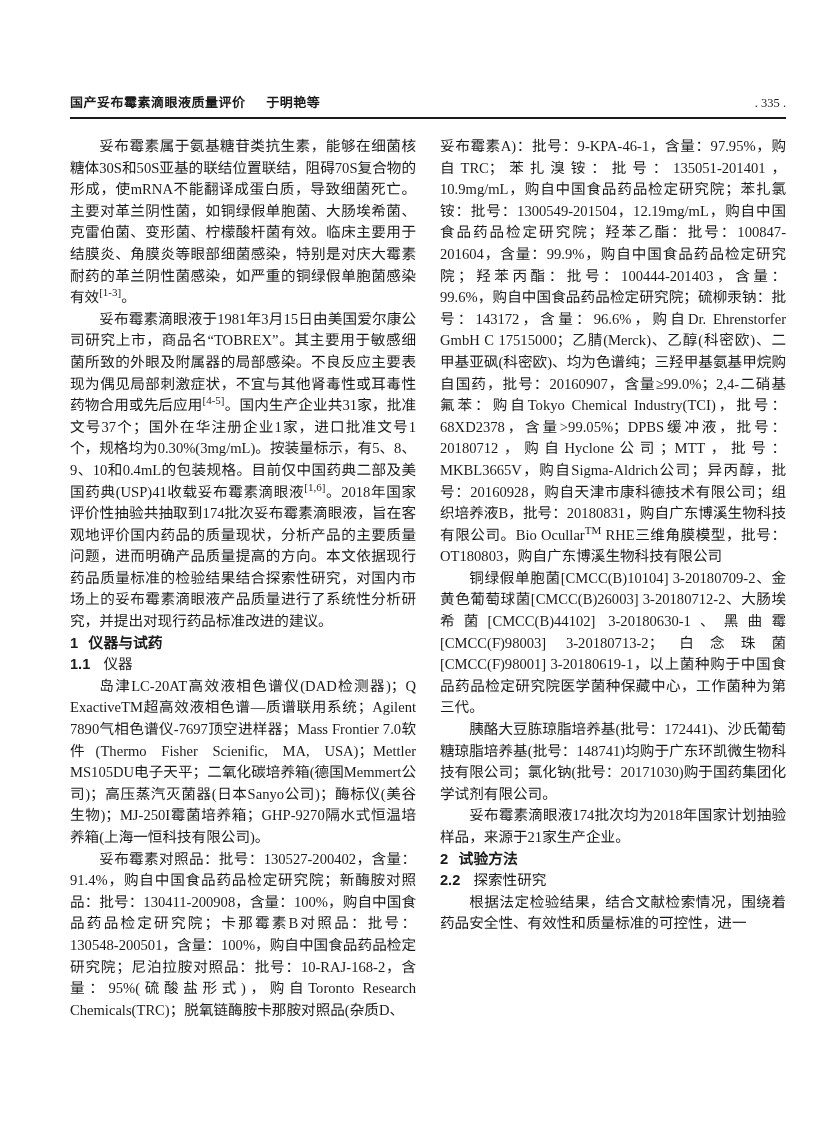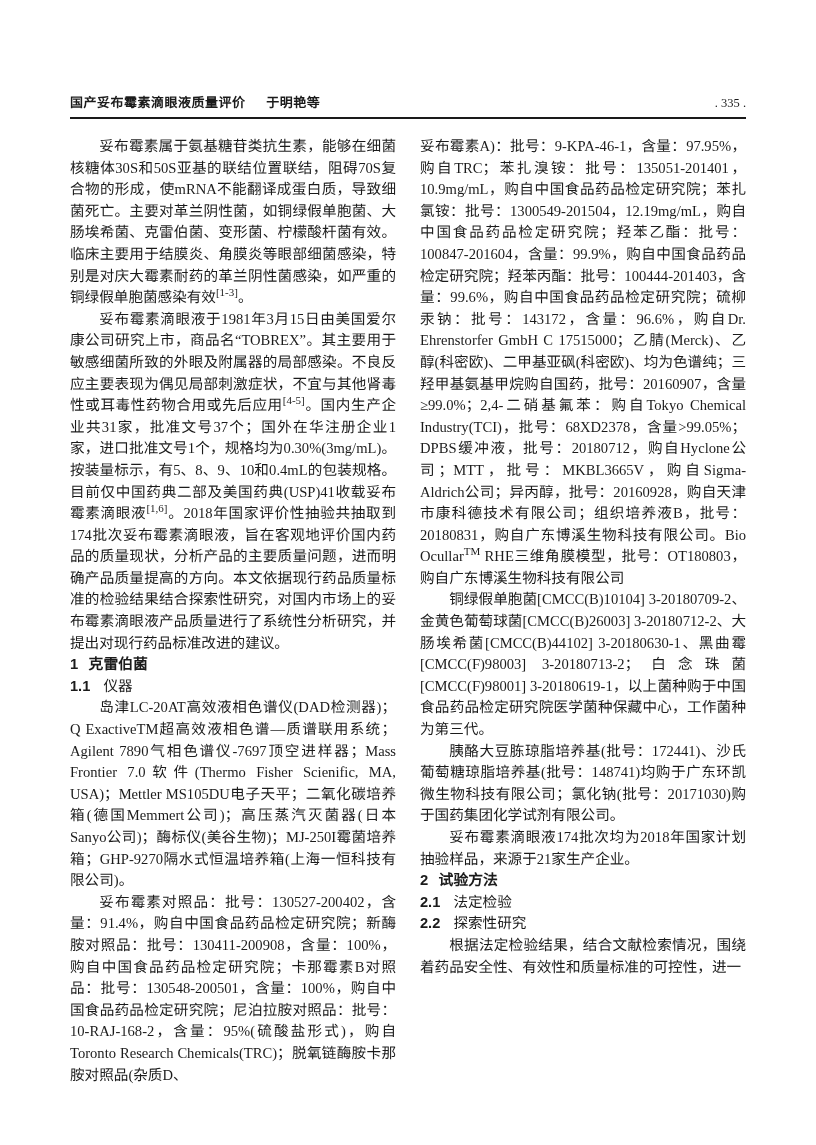--- a/index.html
+++ b/index.html
@@ -6,21 +6,21 @@
     margin: 0;
     padding: 0;
     background: #ffffff;
   }
   .page {
     position: relative;
     width: 816px;
     height: 1145px;
     background: #ffffff;
     box-sizing: border-box;
-    padding: 95px 70px 0 70px;
+    padding: 95px 30px 0 70px;
     font-family: "Liberation Serif", "DejaVu Serif", serif;
     color: #1b1b1b;
     overflow: hidden;
     border-radius: 10px;
   }
   .header-row {
     display: flex;
     align-items: baseline;
     font-size: 13px;
     line-height: 16px;
@@ -89,42 +89,41 @@
     <div class="header-rule"></div>
   </header>
 
   <main class="columns">
 
     <section class="col">
       <p class="indent"><span>妥布霉素属于氨基糖苷类抗生素，能够在细菌核糖体30S和50S亚基的联结位置联结，阻碍70S复合物的形成，使mRNA不能翻译成蛋白质，导致细菌死亡。主要对革兰阴性菌，如铜绿假单胞菌、大肠埃希菌、克雷伯菌、变形菌、柠檬酸杆菌有效。临床主要用于结膜炎、角膜炎等眼部细菌感染，特别是对庆大霉素耐药的革兰阴性菌感染，如严重的铜绿假单胞菌感染有效</span><sup class="ref">[1-3]</sup><span>。</span></p>
 
       <p class="indent"><span>妥布霉素滴眼液于1981年3月15日由美国爱尔康公司研究上市，商品名“TOBREX”。其主要用于敏感细菌所致的外眼及附属器的局部感染。不良反应主要表现为偶见局部刺激症状，不宜与其他肾毒性或耳毒性药物合用或先后应用</span><sup class="ref">[4-5]</sup><span>。国内生产企业共31家，批准文号37个；国外在华注册企业1家，进口批准文号1个，规格均为0.30%(3mg/mL)。按装量标示，有5、8、9、10和0.4mL的包装规格。目前仅中国药典二部及美国药典(USP)41收载妥布霉素滴眼液</span><sup class="ref">[1,6]</sup><span>。2018年国家评价性抽验共抽取到174批次妥布霉素滴眼液，旨在客观地评价国内药品的质量现状，分析产品的主要质量问题，进而明确产品质量提高的方向。本文依据现行药品质量标准的检验结果结合探索性研究，对国内市场上的妥布霉素滴眼液产品质量进行了系统性分析研究，并提出对现行药品标准改进的建议。</span></p>
 
-      <h3 class="sec-heading"><span class="sec-num">1</span><span>克雷伯菌</span></h3>
+      <h3 class="sec-heading"><span class="sec-num">1</span><span>仪器与试药</span></h3>
 
       <h4 class="subsec-heading"><span class="sub-num">1.1</span><span>仪器</span></h4>
 
       <p class="indent">岛津LC-20AT高效液相色谱仪(DAD检测器)；Q ExactiveTM超高效液相色谱—质谱联用系统；Agilent 7890气相色谱仪-7697顶空进样器；Mass Frontier 7.0软件(Thermo Fisher Scienific, MA, USA)；Mettler MS105DU电子天平；二氧化碳培养箱(德国Memmert公司)；高压蒸汽灭菌器(日本Sanyo公司)；酶标仪(美谷生物)；MJ-250I霉菌培养箱；GHP-9270隔水式恒温培养箱(上海一恒科技有限公司)。</p>
 
 
       <p class="indent">妥布霉素对照品：批号：130527-200402，含量：91.4%，购自中国食品药品检定研究院；新酶胺对照品：批号：130411-200908，含量：100%，购自中国食品药品检定研究院；卡那霉素B对照品：批号：130548-200501，含量：100%，购自中国食品药品检定研究院；尼泊拉胺对照品：批号：10-RAJ-168-2，含量：95%(硫酸盐形式)，购自Toronto Research Chemicals(TRC)；脱氧链酶胺卡那胺对照品(杂质D、</p>
     </section>
 
     <section class="col">
       <p><span>妥布霉素A)：批号：9-KPA-46-1，含量：97.95%，购自TRC；苯扎溴铵：批号：135051-201401，10.9mg/mL，购自中国食品药品检定研究院；苯扎氯铵：批号：1300549-201504，12.19mg/mL，购自中国食品药品检定研究院；羟苯乙酯：批号：100847-201604，含量：99.9%，购自中国食品药品检定研究院；羟苯丙酯：批号：100444-201403，含量：99.6%，购自中国食品药品检定研究院；硫柳汞钠：批号：143172，含量：96.6%，购自Dr. Ehrenstorfer GmbH C 17515000；乙腈(Merck)、乙醇(科密欧)、二甲基亚砜(科密欧)、均为色谱纯；三羟甲基氨基甲烷购自国药，批号：20160907，含量≥99.0%；2,4-二硝基氟苯：购自Tokyo Chemical Industry(TCI)，批号：68XD2378，含量&gt;99.05%；DPBS缓冲液，批号：20180712，购自Hyclone公司；MTT，批号：MKBL3665V，购自Sigma-Aldrich公司；异丙醇，批号：20160928，购自天津市康科德技术有限公司；组织培养液B，批号：20180831，购自广东博溪生物科技有限公司。Bio Ocullar</span><sup class="ref">TM</sup><span> RHE三维角膜模型，批号：OT180803，购自广东博溪生物科技有限公司</span></p>
 
       <p class="indent">铜绿假单胞菌[CMCC(B)10104] 3-20180709-2、金黄色葡萄球菌[CMCC(B)26003] 3-20180712-2、大肠埃希菌[CMCC(B)44102] 3-20180630-1、黑曲霉[CMCC(F)98003] 3-20180713-2；白念珠菌[CMCC(F)98001] 3-20180619-1，以上菌种购于中国食品药品检定研究院医学菌种保藏中心，工作菌种为第三代。</p>
 
       <p class="indent">胰酪大豆胨琼脂培养基(批号：172441)、沙氏葡萄糖琼脂培养基(批号：148741)均购于广东环凯微生物科技有限公司；氯化钠(批号：20171030)购于国药集团化学试剂有限公司。</p>
 
       <p class="indent">妥布霉素滴眼液174批次均为2018年国家计划抽验样品，来源于21家生产企业。</p>
 
       <h3 class="sec-heading"><span class="sec-num">2</span><span>试验方法</span></h3>
 
-      <h4 class="subsec-heading"><span class="sub-num">2.1</span><span>法定检验</span></h4>
 
 
       <h4 class="subsec-heading"><span class="sub-num">2.2</span><span>探索性研究</span></h4>
 
       <p class="indent">根据法定检验结果，结合文献检索情况，围绕着药品安全性、有效性和质量标准的可控性，进一</p>
     </section>
 
   </main>
 
 </div>

